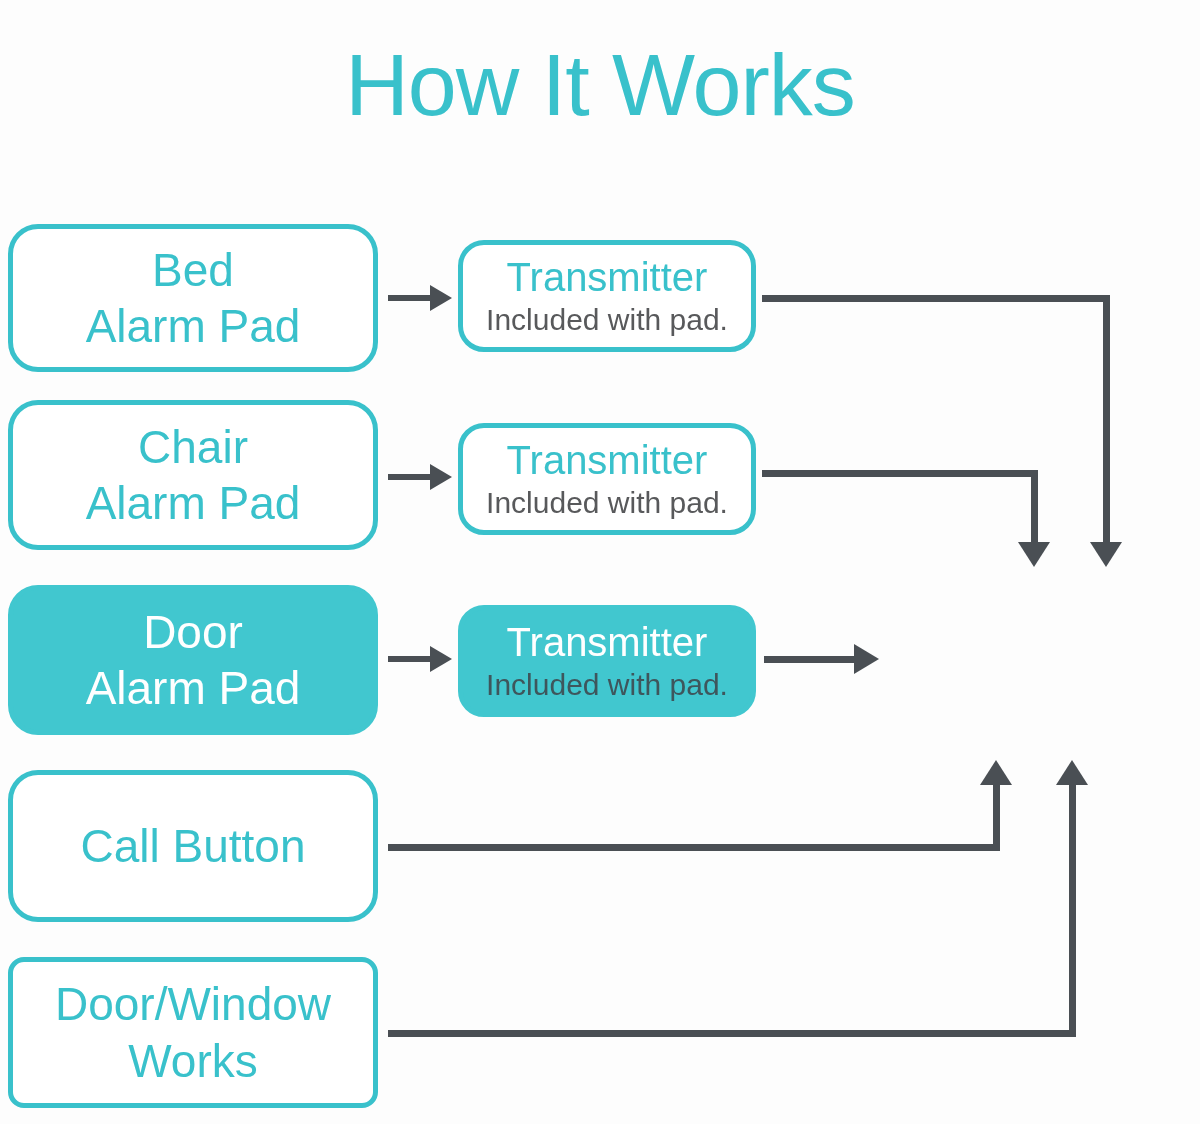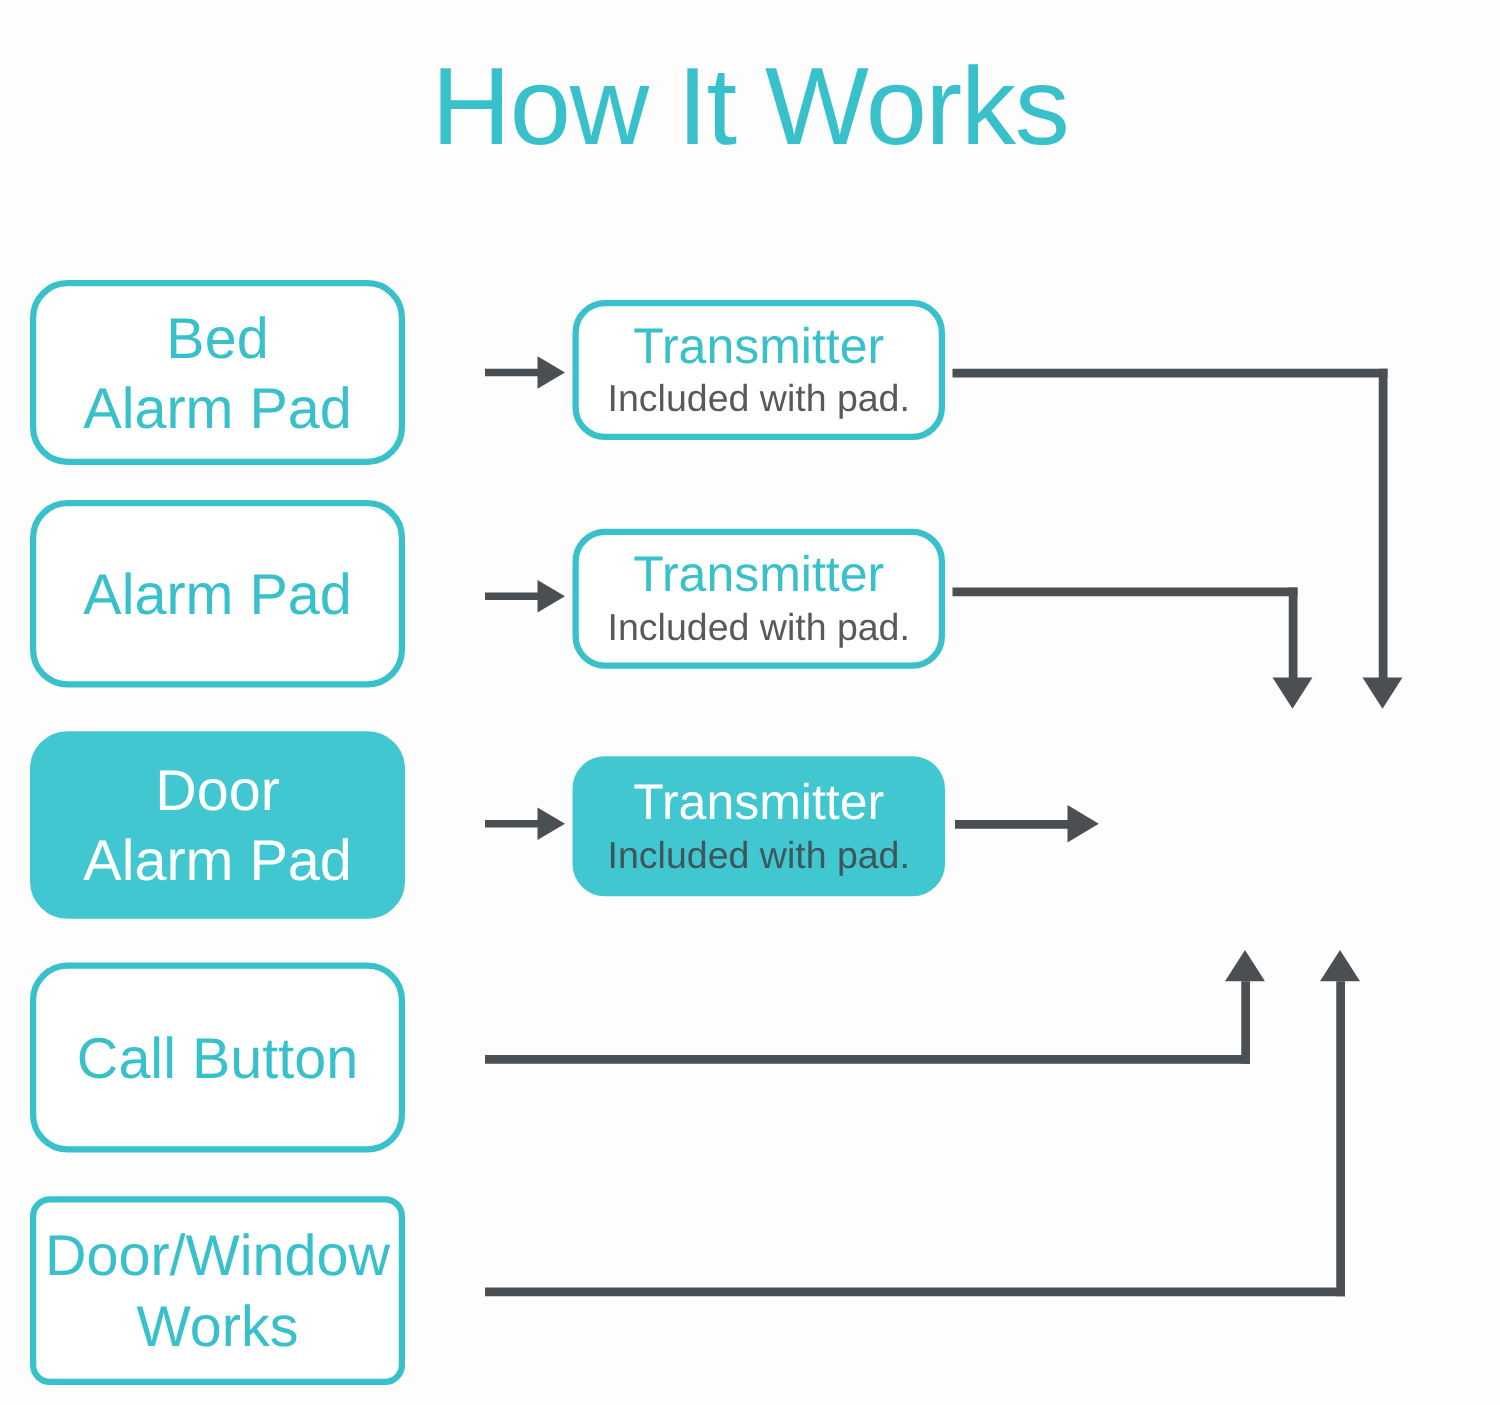--- a/index.html
+++ b/index.html
@@ -21,21 +21,21 @@
     font-size:88px;font-weight:500;letter-spacing:-1px;
   }
 
   .node{
     position:absolute;display:flex;flex-direction:column;
     justify-content:center;align-items:center;text-align:center;
     background:#fff;border:5px solid var(--teal);border-radius:30px;
   }
   .node.filled{background:var(--teal-fill);border-color:var(--teal-fill);}
 
-  .src{left:24px;width:300px;}
+  .src{left:8px;width:370px;}
   .src .nline{color:var(--teal);font-size:46px;line-height:1.22;font-weight:400;}
   .src.filled .nline{color:#fff;}
 
   .tx{left:458px;width:298px;height:112px;border-radius:26px;}
   .tx-label{color:var(--teal);font-size:40px;line-height:1.1;font-weight:400;}
   .tx.filled .tx-label{color:#fff;}
   .tx-note{color:var(--note);font-size:30px;margin-top:4px;}
   .tx.filled .tx-note{color:var(--note-on-teal);}
 
   .pager{left:890px;top:583px;width:296px;height:155px;border-radius:26px;}
@@ -55,20 +55,21 @@
 <div class="canvas">
 
   <h1 class="title">How It Works</h1>
 
   <div class="node src" style="top:224px;height:148px;">
     <div class="nline">Bed</div>
     <div class="nline">Alarm Pad</div>
   </div>
 
   <div class="node src" style="top:400px;height:150px;">
+    <div class="nline">Chair</div>
     <div class="nline">Alarm Pad</div>
   </div>
 
   <div class="node src filled" style="top:585px;height:150px;">
     <div class="nline">Door</div>
     <div class="nline">Alarm Pad</div>
   </div>
 
   <div class="node src" style="top:770px;height:152px;">
     <div class="nline">Call Button</div>

